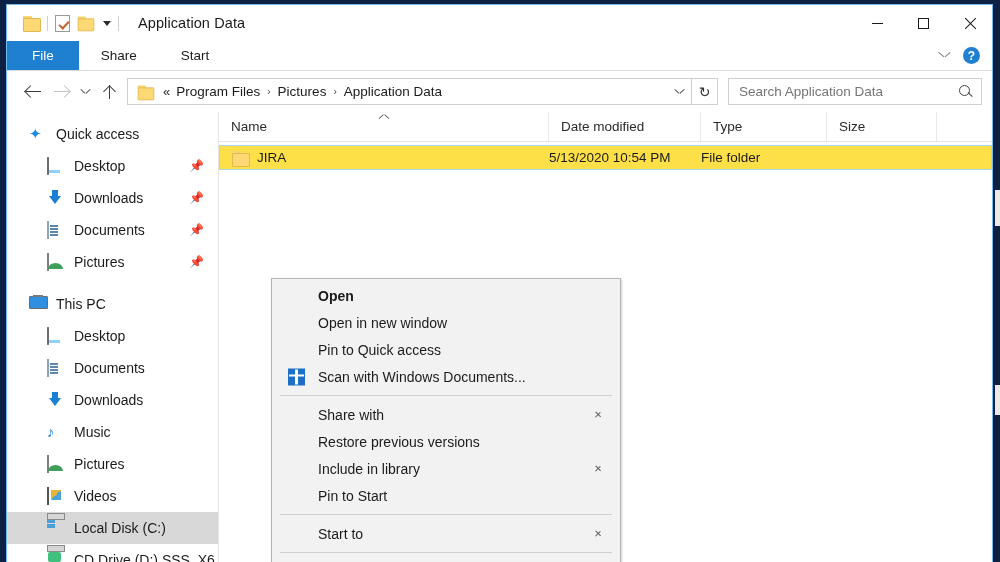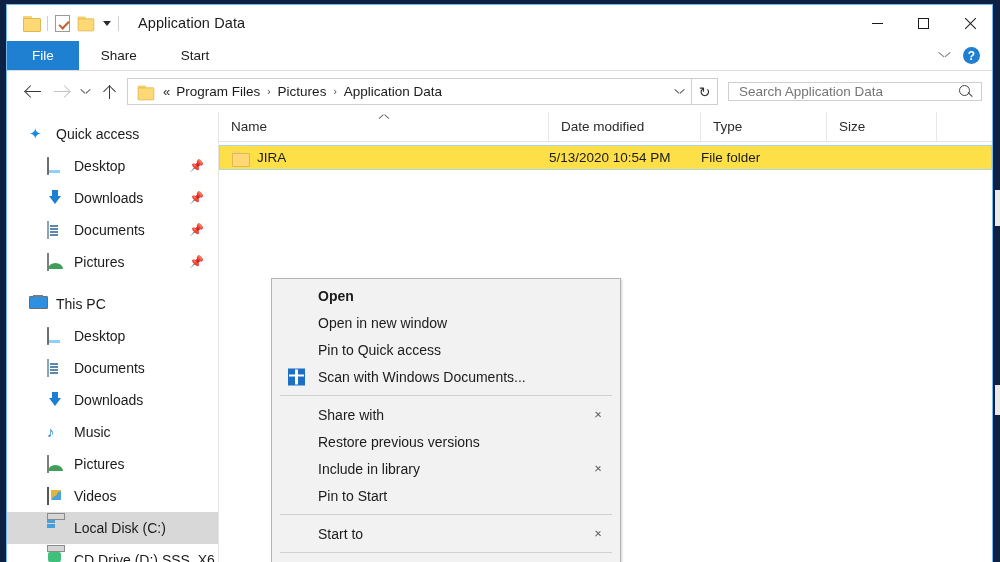--- a/index.html
+++ b/index.html
@@ -267,21 +267,21 @@
   .refresh {
     width: 26px; height: 27px;
     display: flex; align-items: center; justify-content: center;
     border: 1px solid #cfcfcf;
     border-left: none;
     font-size: 14px;
     color: #333;
   }
   .searchbox {
     flex: 0 0 230px;
-    height: 19px;
+    height: 27px;
     border: 1px solid #cfcfcf;
     display: flex; align-items: center;
     padding: 0 8px 0 10px;
     margin-left: 10px;
     background: #fff;
     gap: 43px;
   }
   .searchbox input {
     border: none; outline: none;
     flex: 1 1 auto;

